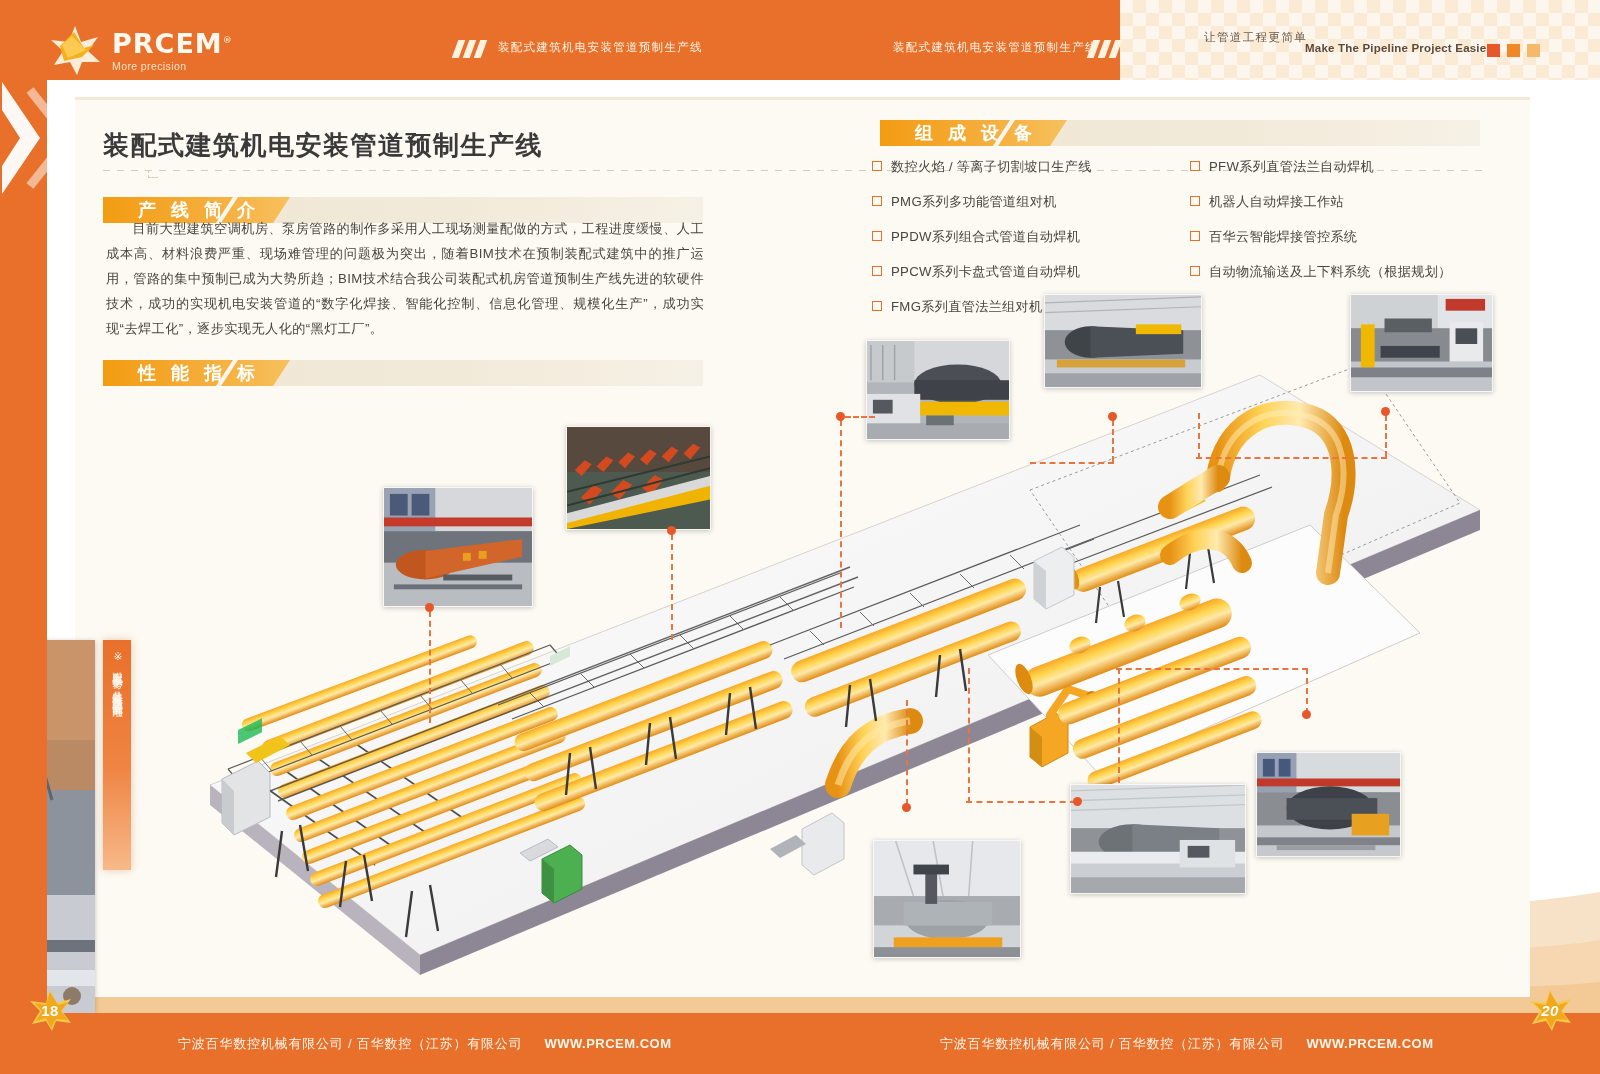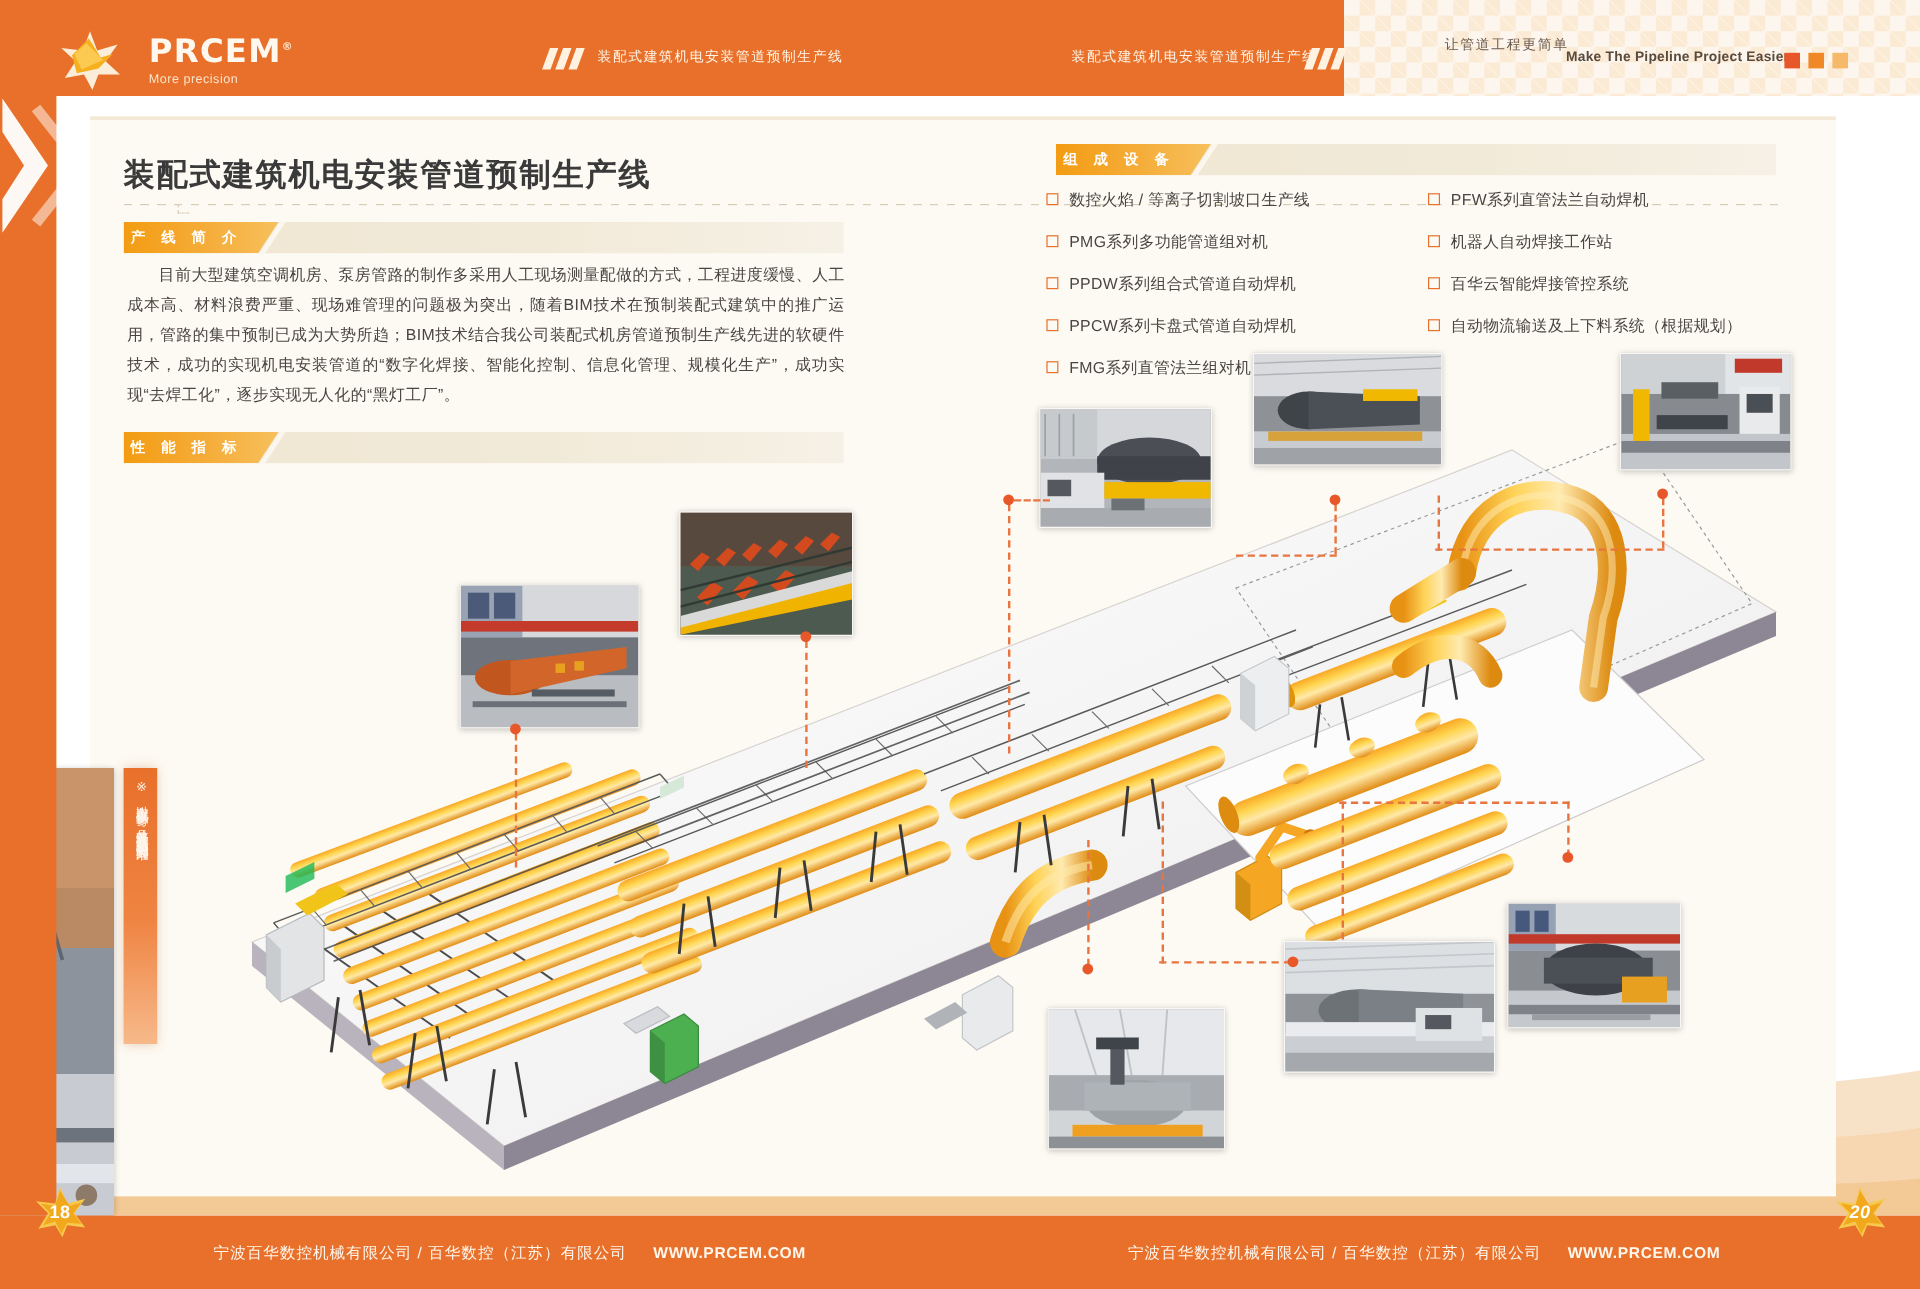--- a/index.html
+++ b/index.html
@@ -34,21 +34,21 @@
   .header-checks { position:absolute; left:1120px; top:0; width:480px; height:80px; z-index:3;
     background-image:
       linear-gradient(45deg, rgba(250,225,190,.55) 25%, transparent 25%, transparent 75%, rgba(250,225,190,.55) 75%),
       linear-gradient(45deg, rgba(250,225,190,.55) 25%, transparent 25%, transparent 75%, rgba(250,225,190,.55) 75%);
     background-size:26px 26px; background-position:0 0,13px 13px;
   }
 
   
   .logo-wrap { position:absolute; left:48px; top:24px; width:230px; height:52px; z-index:6; display:flex; align-items:center; }
   .logo-star { width:54px; height:52px; position:relative; }
-  .logo-text { margin-left:22px; }
+  .logo-text { margin-left:10px; }
   .logo-main { font-size:27px; font-weight:bold; color:#fff8ef; letter-spacing:1px; font-family:"DejaVu Sans",sans-serif; }
   .logo-reg { font-size:9px; vertical-align:super; color:#ffe6c8; }
   .logo-sub { font-size:10.5px; color:#fae2c6; letter-spacing:.4px; margin-top:1px; }
 
   
   .hdr-slashes { position:absolute; top:40px; height:18px; z-index:6; display:flex; gap:4px; }
   .hdr-slashes i { display:block; width:7px; height:18px; background:#fff2e0; transform:skewX(-20deg); }
   .hdr-cn { position:absolute; top:40px; font-size:11.5px; color:#fff4e6; letter-spacing:1.3px; z-index:6; white-space:nowrap; }
 
   .hdr-tag-cn { position:absolute; left:1204px; top:30px; font-size:11.5px; color:#6b5a4c; letter-spacing:1.4px; z-index:6; white-space:nowrap; }
@@ -90,23 +90,23 @@
     position:absolute; left:103px; top:170px; width:1380px; height:1px; z-index:8;
     background:repeating-linear-gradient(90deg,#d8ccb6 0 7px,transparent 7px 14px);
   }
   .title-dash-tick { position:absolute; left:148px; top:170px; width:10px; height:8px; z-index:8;
     border-left:1px dashed #d8ccb6; border-bottom:1px dashed #d8ccb6; }
 
   .sec-tab { position:absolute; height:26px; z-index:8; }
   .sec-tab .bar { position:absolute; left:0; top:0; height:26px; width:600px;
      background:linear-gradient(90deg,#efe6d2 0%, #f2ead9 60%, #f6f1e6 100%); }
   .sec-tab .lab {
-    position:absolute; left:0; top:0; height:26px; padding:0 30px 0 6px;
+    position:absolute; left:0; top:0; height:26px; padding:0 30px 0 35px;
     background:linear-gradient(90deg,#f39c12 0%, #f5ad3a 55%, #f7c05c 100%);
-    color:#fff; font-size:12px; font-weight:bold; letter-spacing:5px;
+    color:#fff; font-size:18px; font-weight:bold; letter-spacing:5px;
     display:flex; align-items:center;
     clip-path:polygon(0 0, 100% 0, calc(100% - 17px) 100%, 0 100%);
   }
   .sec-tab .tri {
     position:absolute; top:0; height:26px; width:22px; background:#fbf7ee;
     clip-path:polygon(17px 0, 100% 0, 100% 0, 5px 100%, 0 100%);
   }
 
   .para { position:absolute; z-index:8; color:#4a4540; font-size:13.2px; line-height:25px; text-align:justify; text-indent:2em; letter-spacing:.4px;}
 
@@ -217,21 +217,21 @@
   <div class="hdr-squares">
     <i style="background:#e8572a"></i>
     <i style="background:#f08828"></i>
     <i style="background:#f6b96a"></i>
   </div>
 
   <div class="main-title">装配式建筑机电安装管道预制生产线</div>
   <div class="title-dash"></div>
   <div class="title-dash-tick"></div>
 
-  <div class="sec-tab" style="left:103px;top:185px;width:600px;">
+  <div class="sec-tab" style="left:103px;top:197px;width:600px;">
     <div class="bar"></div>
     <div class="lab">产 线 简 介</div>
     <div class="tri" style="left:113px;"></div>
   </div>
   <div class="para" style="left:106px;top:216px;width:598px;">目前大型建筑空调机房、泵房管路的制作多采用人工现场测量配做的方式，工程进度缓慢、人工成本高、材料浪费严重、现场难管理的问题极为突出，随着BIM技术在预制装配式建筑中的推广运用，管路的集中预制已成为大势所趋；BIM技术结合我公司装配式机房管道预制生产线先进的软硬件技术，成功的实现机电安装管道的“数字化焊接、智能化控制、信息化管理、规模化生产”，成功实现“去焊工化”，逐步实现无人化的“黑灯工厂”。</div>
 
   <div class="sec-tab" style="left:103px;top:360px;width:600px;">
     <div class="bar"></div>
     <div class="lab">性 能 指 标</div>
     <div class="tri" style="left:113px;"></div>

